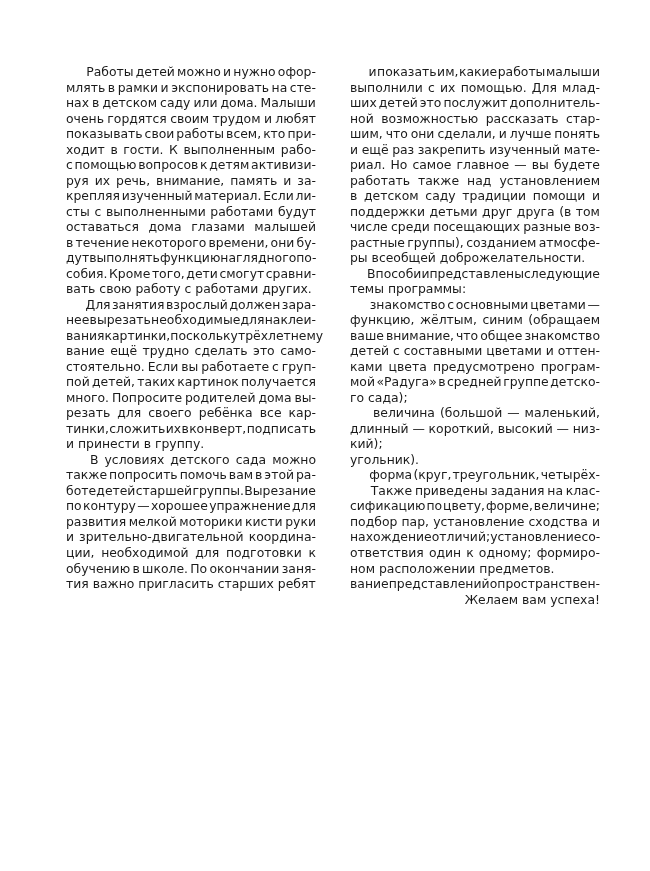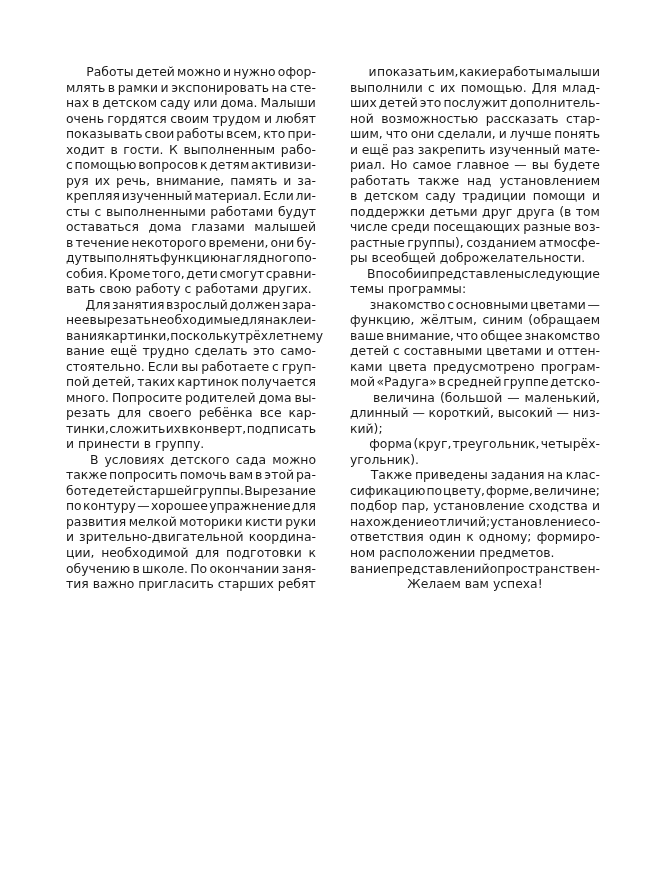--- a/index.html
+++ b/index.html
@@ -55,21 +55,21 @@
     height: 15.52px;
   }
   .ln.just {
     display: flex;
     justify-content: space-between;
   }
   .ln.just > span {
     white-space: pre;
   }
   .ln.right {
-    text-align: center;
+    text-align: right;
   }
   .ln .lead {
     display: inline-block;
     width: 18px;
   }
 </style>
 </head>
 <body>
 
 <div class="page">
@@ -467,48 +467,49 @@
               <span>програм-</span>
             </div>
             <div class="ln just">
               <span>мой</span>
               <span>«Радуга»</span>
               <span>в</span>
               <span>средней</span>
               <span>группе</span>
               <span>детско-</span>
             </div>
+            <div class="ln"><span>го сада);</span></div>
           </div>
         <div class="lines">
             <div class="ln just">
               <span class="lead"></span>
               <span>величина</span>
               <span>(большой</span>
               <span>—</span>
               <span>маленький,</span>
             </div>
             <div class="ln just">
               <span>длинный</span>
               <span>—</span>
               <span>короткий,</span>
               <span>высокий</span>
               <span>—</span>
               <span>низ-</span>
             </div>
             <div class="ln"><span>кий);</span></div>
           </div>
         <div class="lines">
+            <div class="ln"><span>угольник).</span></div>
             <div class="ln just">
               <span class="lead"></span>
               <span>форма</span>
               <span>(круг,</span>
               <span>треугольник,</span>
               <span>четырёх-</span>
             </div>
-            <div class="ln"><span>угольник).</span></div>
           </div>
         <div class="lines">
             <div class="ln just">
               <span class="lead"></span>
               <span>Также</span>
               <span>приведены</span>
               <span>задания</span>
               <span>на</span>
               <span>клас-</span>
             </div>

